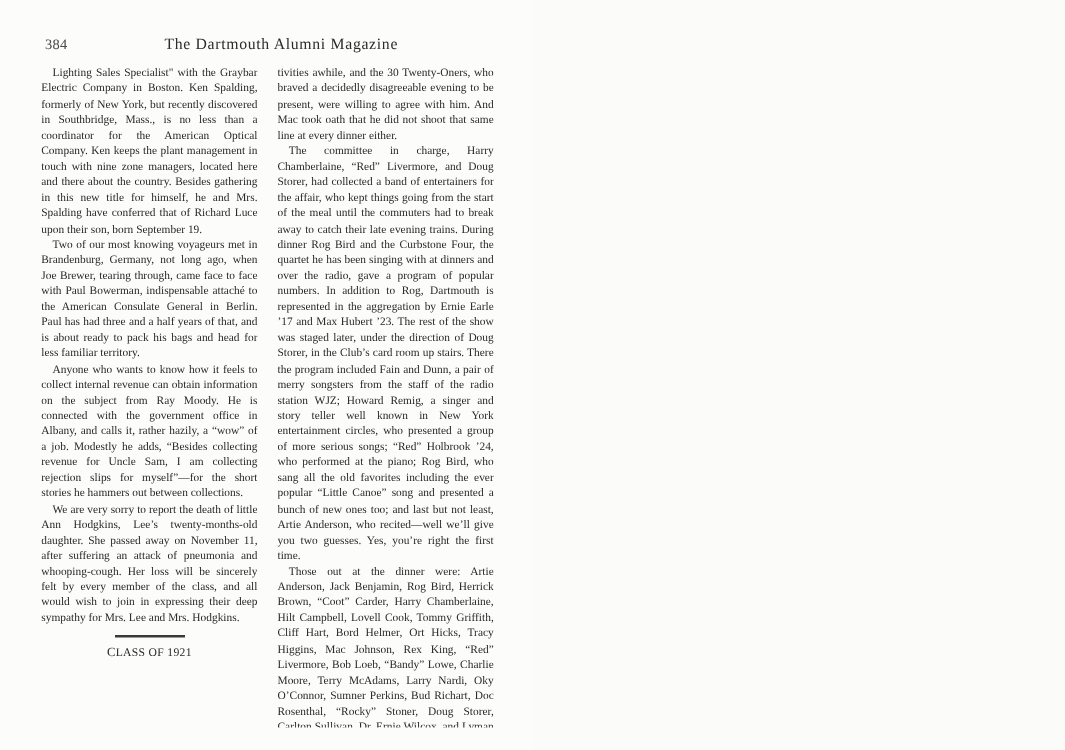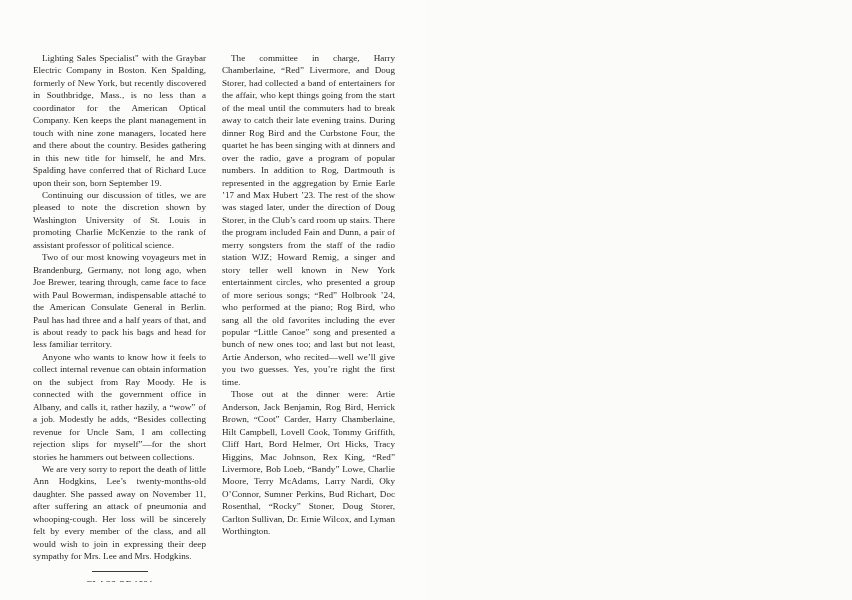--- a/index.html
+++ b/index.html
@@ -99,37 +99,41 @@
     background: #fbfbf9;
   }
 </style>
 </head>
 <body>
 
 <div id="spread">
 
   <div id="left-page">
 
+    <div id="page-header">
+      <div id="folio">384</div>
+      <div id="running-head">The Dartmouth Alumni Magazine</div>
+    </div>
 
     <div class="text-columns">
 
       <div class="col c1">
         <p>Lighting Sales Specialist" with the Graybar Electric Company in Boston. Ken Spalding, formerly of New York, but recently discovered in Southbridge, Mass., is no less than a coordinator for the American Optical Company. Ken keeps the plant management in touch with nine zone managers, located here and there about the country. Besides gathering in this new title for himself, he and Mrs. Spalding have conferred that of Richard Luce upon their son, born September 19.</p>
-        <p>Continuing our discussion of titles, we are pleased to note the discretion shown by Washington University of St. Louis in promoting Charlie McKenzie to the rank of assistant professor of political science.</p>
         <p>Two of our most knowing voyageurs met in Brandenburg, Germany, not long ago, when Joe Brewer, tearing through, came face to face with Paul Bowerman, indispensable attaché to the American Consulate General in Berlin. Paul has had three and a half years of that, and is about ready to pack his bags and head for less familiar territory.</p>
         <p>Anyone who wants to know how it feels to collect internal revenue can obtain information on the subject from Ray Moody. He is connected with the government office in Albany, and calls it, rather hazily, a “wow” of a job. Modestly he adds, “Besides collecting revenue for Uncle Sam, I am collecting rejection slips for myself”—for the short stories he hammers out between collections.</p>
         <p>We are very sorry to report the death of little Ann Hodgkins, Lee’s twenty-months-old daughter. She passed away on November 11, after suffering an attack of pneumonia and whooping-cough. Her loss will be sincerely felt by every member of the class, and all would wish to join in expressing their deep sympathy for Mrs. Lee and Mrs. Hodgkins.</p>
 
         <div class="rule"></div>
 
         <div class="class-heading"><span class="smallcaps-first">C</span><span>LASS OF 1921</span></div>
 
       </div>
 
       <div class="col c2">
+        <p class="noindent">tivities awhile, and the 30 Twenty-Oners, who braved a decidedly disagreeable evening to be present, were willing to agree with him. And Mac took oath that he did not shoot that same line at every dinner either.</p>
         <p>The committee in charge, Harry Chamberlaine, “Red” Livermore, and Doug Storer, had collected a band of entertainers for the affair, who kept things going from the start of the meal until the commuters had to break away to catch their late evening trains. During dinner Rog Bird and the Curbstone Four, the quartet he has been singing with at dinners and over the radio, gave a program of popular numbers. In addition to Rog, Dartmouth is represented in the aggregation by Ernie Earle ’17 and Max Hubert ’23. The rest of the show was staged later, under the direction of Doug Storer, in the Club’s card room up stairs. There the program included Fain and Dunn, a pair of merry songsters from the staff of the radio station WJZ; Howard Remig, a singer and story teller well known in New York entertainment circles, who presented a group of more serious songs; “Red” Holbrook ’24, who performed at the piano; Rog Bird, who sang all the old favorites including the ever popular “Little Canoe” song and presented a bunch of new ones too; and last but not least, Artie Anderson, who recited—well we’ll give you two guesses. Yes, you’re right the first time.</p>
         <p>Those out at the dinner were: Artie Anderson, Jack Benjamin, Rog Bird, Herrick Brown, “Coot” Carder, Harry Chamberlaine, Hilt Campbell, Lovell Cook, Tommy Griffith, Cliff Hart, Bord Helmer, Ort Hicks, Tracy Higgins, Mac Johnson, Rex King, “Red” Livermore, Bob Loeb, “Bandy” Lowe, Charlie Moore, Terry McAdams, Larry Nardi, Oky O’Connor, Sumner Perkins, Bud Richart, Doc Rosenthal, “Rocky” Stoner, Doug Storer, Carlton Sullivan, Dr. Ernie Wilcox, and Lyman Worthington.</p>
 
       </div>
 
     </div>
   </div>
 
   <div id="right-page">
 

